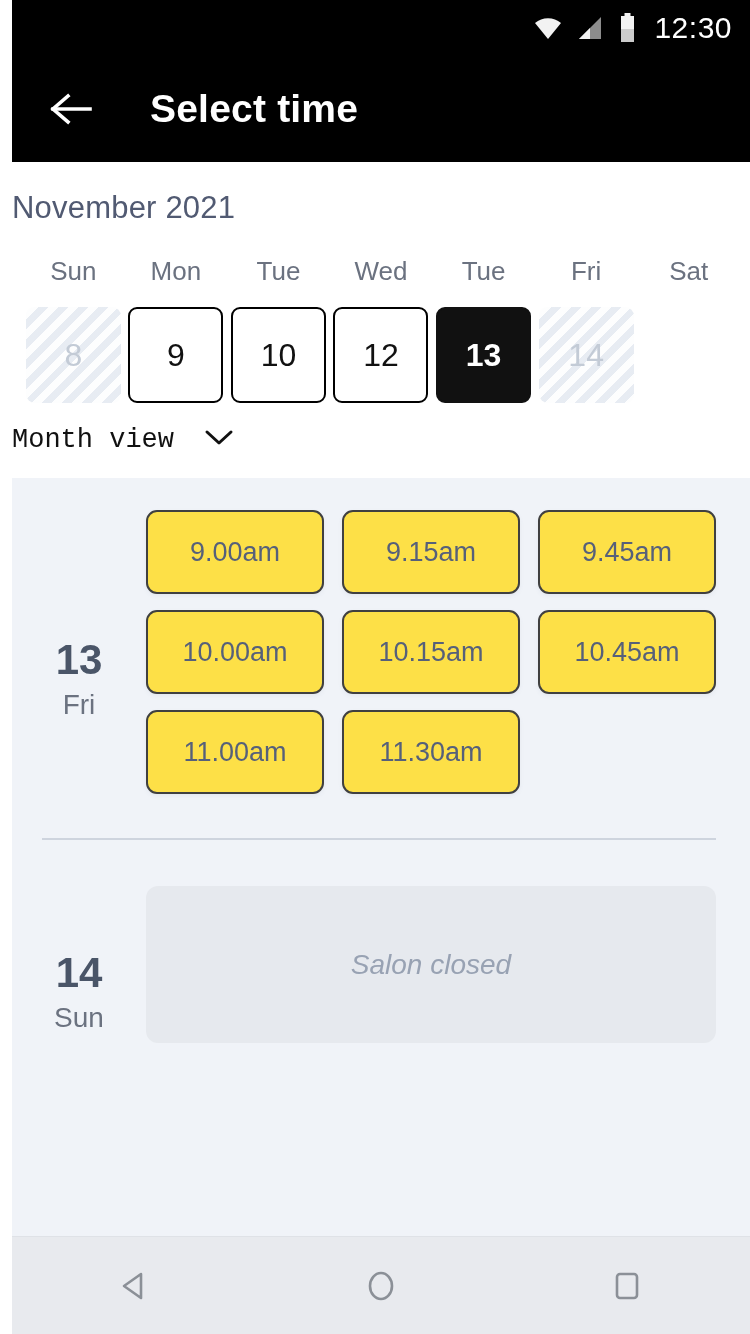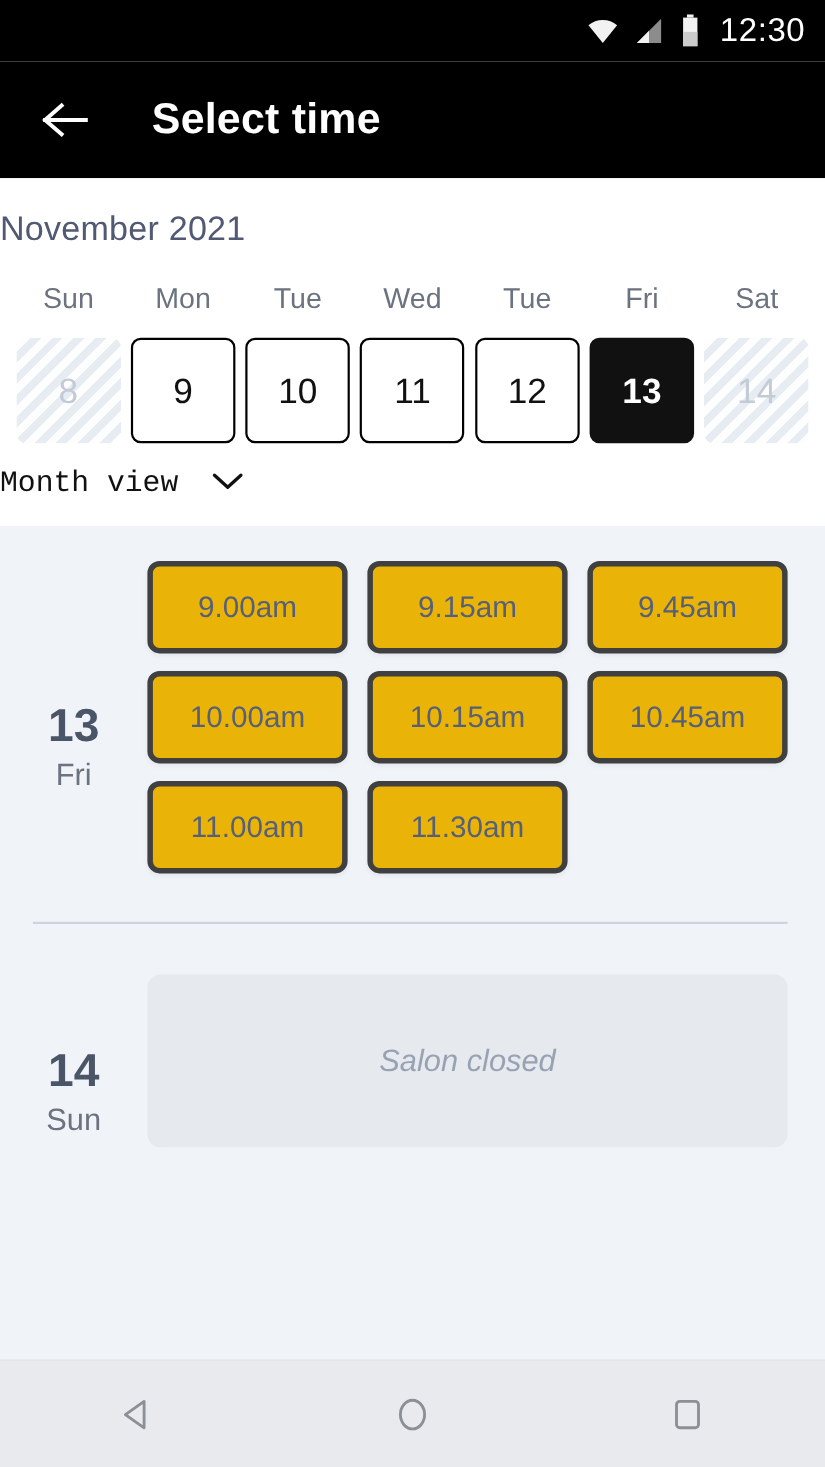--- a/index.html
+++ b/index.html
@@ -2,21 +2,21 @@
 <html><head>
 <meta charset="utf-8">
 <style>
   * { box-sizing: border-box; margin: 0; padding: 0; }
   html, body {
     width: 750px; height: 1334px;
     font-family: "Liberation Sans", sans-serif;
     background: #ffffff;
     overflow: hidden;
   }
-  .phone { width: 750px; height: 1334px; position: relative; display: flex; flex-direction: column; }
+  .phone { width: 750px; height: 1334px; position: relative; display: flex; flex-direction: column; padding-left: 12px; }
 
   
   .statusbar {
     height: 56px; background: #000000; flex: 0 0 56px;
     display: flex; align-items: center; justify-content: flex-end;
     padding-right: 18px; gap: 14px;
   }
   .sb-icon { display: flex; align-items: center; }
   .sb-time {
     color: #ffffff; font-size: 30px; font-weight: 500;
@@ -93,21 +93,21 @@
     font-size: 42px; font-weight: 700; color: #4a5568; line-height: 1;
   }
   .day-label .dow-name {
     font-size: 28px; color: #6b7280; margin-top: 10px; line-height: 1;
   }
   .slots {
     flex: 1 1 auto; display: grid; grid-template-columns: repeat(3, 1fr);
     gap: 16px 18px;
   }
   .slot {
-    height: 84px; background: #eab308; border: 5px solid #404040; border-radius: 11px;
+    height: 84px; background: #fde047; border: 2px solid #404040; border-radius: 11px;
     display: flex; align-items: center; justify-content: center;
     font-size: 27px; color: #56607a; cursor: pointer;
     box-shadow: 0 2px 4px rgba(100,116,139,0.08);
   }
   .divider {
     height: 2px; background: #ced4de; margin: 44px 34px 0 30px;
   }
   .closed-block { display: flex; padding: 46px 34px 0 0; }
   .closed-card {
     flex: 1 1 auto; height: 157px; background: #e6e9ee; border-radius: 12px;
@@ -170,21 +170,20 @@
       <div class="dow">Wed</div>
       <div class="dow">Tue</div>
       <div class="dow">Fri</div>
       <div class="dow">Sat</div>
     </div>
 
     <div class="days-row">
       <div class="day disabled">8</div>
       <div class="day available">9</div>
       <div class="day available">10</div>
-      <div class="day available">11</div>
       <div class="day available">12</div>
       <div class="day selected">13</div>
       <div class="day disabled">14</div>
     </div>
 
     <div class="month-view-row">
       <span class="month-view-label">Month view</span>
       <span>
         <svg width="30" height="18" viewBox="0 0 30 18">
           <path d="M3 3 L15 14 L27 3" stroke="#111111" stroke-width="3" fill="none" stroke-linecap="round" stroke-linejoin="round"></path>

